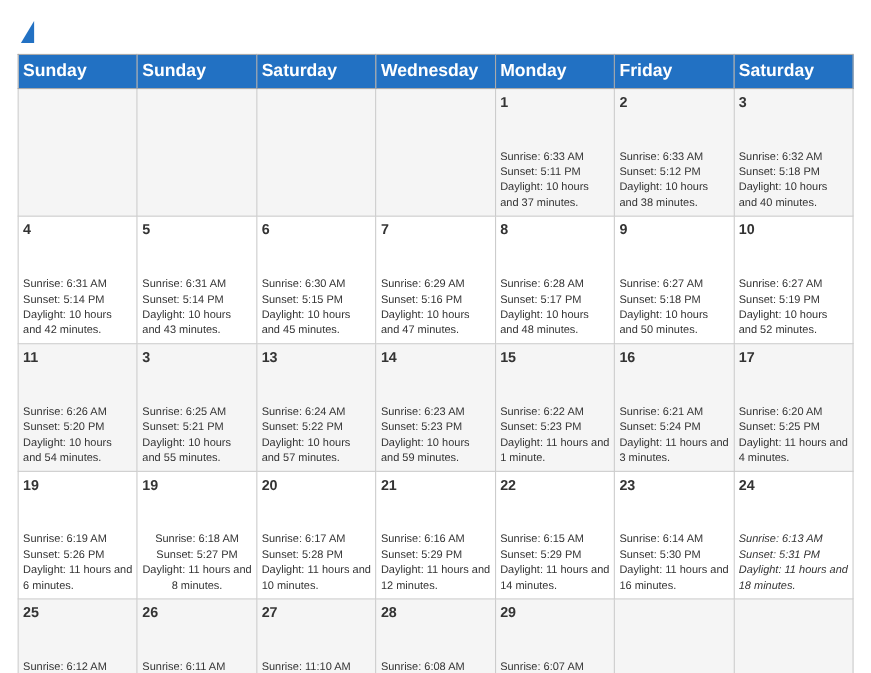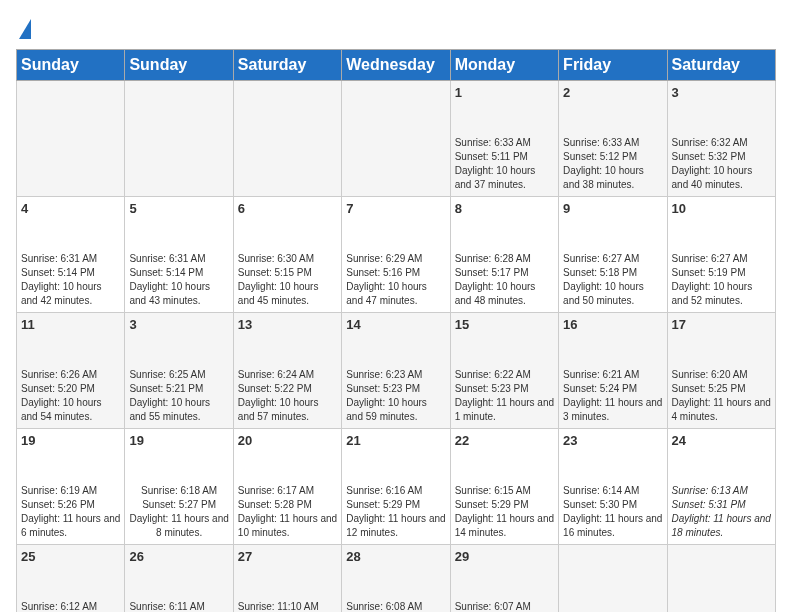--- a/index.html
+++ b/index.html
@@ -130,21 +130,21 @@
         </td>
         <td>
           <span class="day-number">2</span>
           <div class="day-info" style="white-space: pre-line;">Sunrise: 6:33 AM
 Sunset: 5:12 PM
 Daylight: 10 hours and 38 minutes.</div>
         </td>
         <td>
           <span class="day-number">3</span>
           <div class="day-info" style="white-space: pre-line;">Sunrise: 6:32 AM
-Sunset: 5:32 PM
+Sunset: 5:18 PM
 Daylight: 10 hours and 40 minutes.</div>
         </td>
       </tr>
       <tr>
         <td>
           <span class="day-number">4</span>
           <div class="day-info" style="white-space: pre-line;">Sunrise: 6:31 AM
 Sunset: 5:14 PM
 Daylight: 10 hours and 42 minutes.</div>
         </td>

